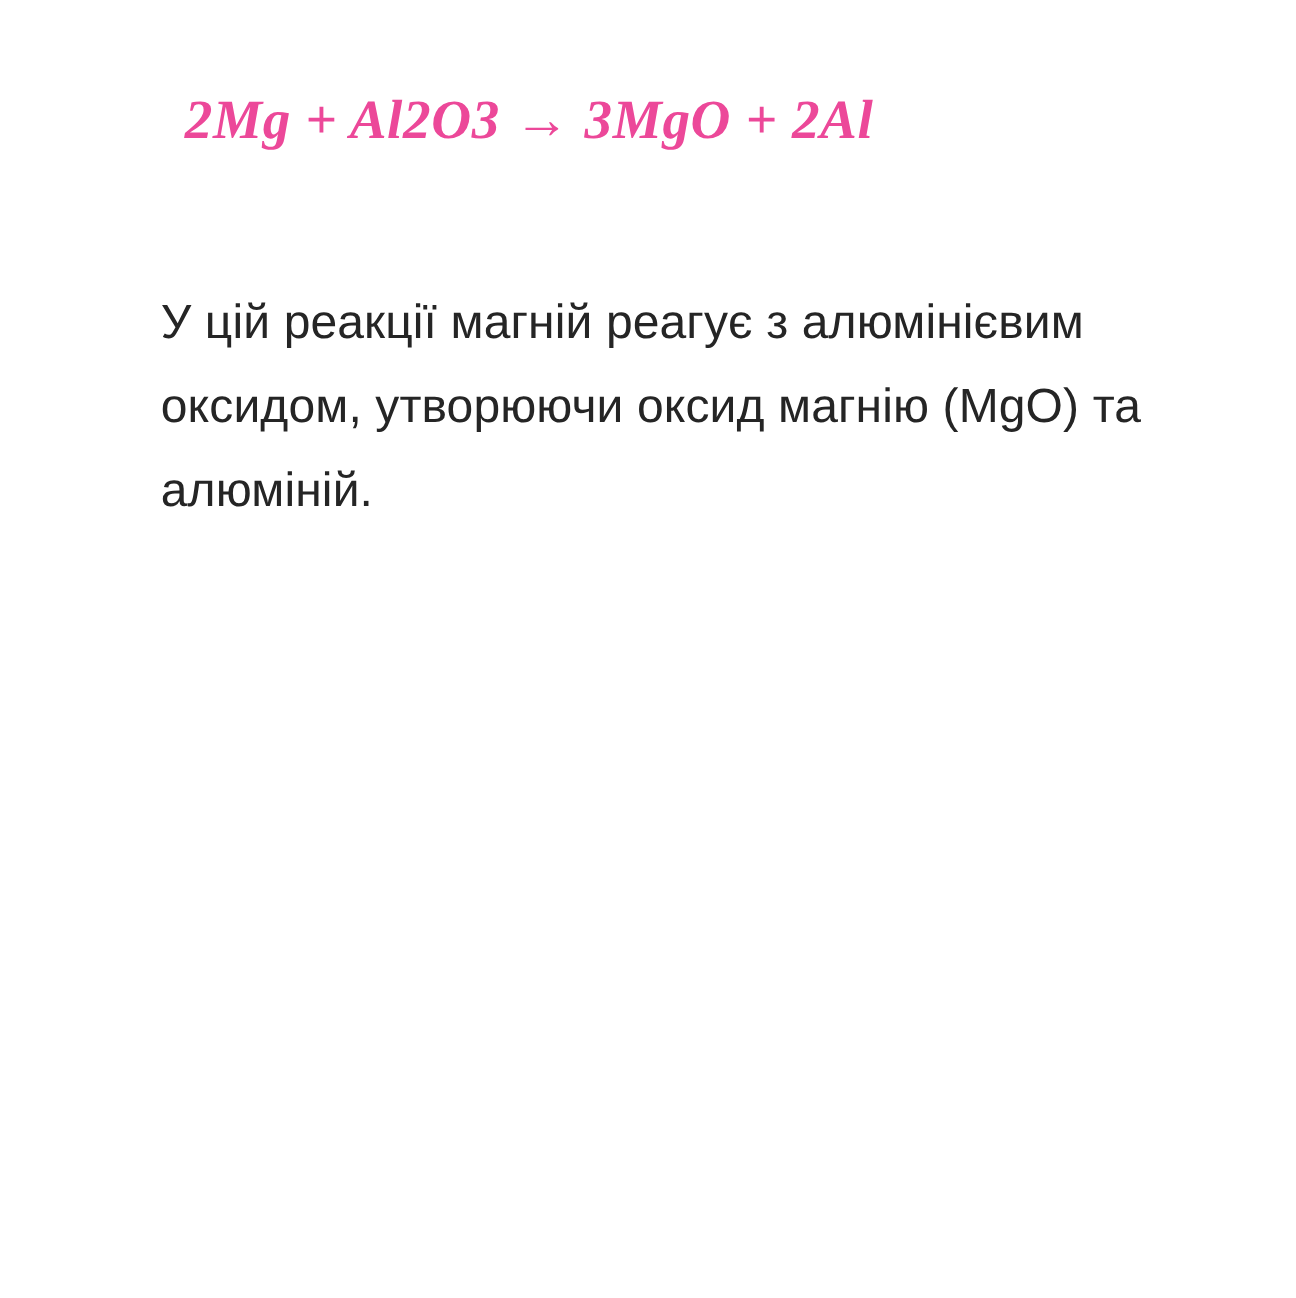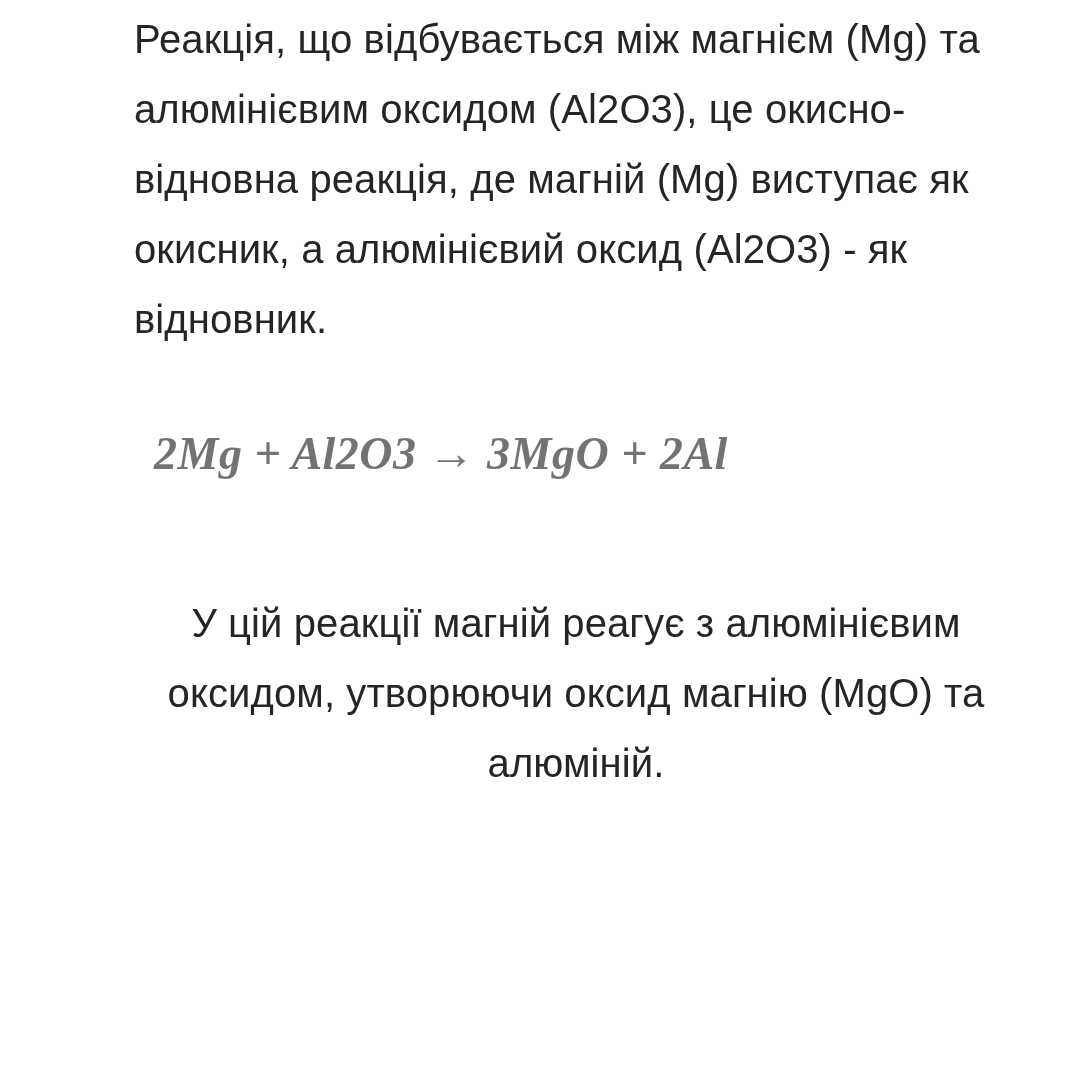--- a/index.html
+++ b/index.html
@@ -39,35 +39,33 @@
   .equation-block {
     padding-top: 70px;
     padding-left: 20px;
   }
   .equation {
     font-family: "Liberation Serif", "DejaVu Serif", serif;
     font-style: italic;
     font-weight: 700;
     font-size: 46px;
     line-height: 60px;
-    color: #737373;
+    color: #ec4899;
     letter-spacing: 0.5px;
     white-space: pre;
   }
   .para-outro {
     padding-top: 104px;
-    text-align: center;
   }
 </style>
 </head>
 <body>
 
 <div class="page">
 
-  <p class="para para-intro">Реакція, що відбувається між магнієм (Mg) та алюмінієвим оксидом (Al2O3), це окисно-відновна реакція, де магній (Mg) виступає як окисник, а алюмінієвий оксид (Al2O3) - як відновник.</p>
 
 
   <div class="equation-block">
     <div class="equation">2Mg + Al2O3 → 3MgO + 2Al</div>
   </div>
 
   <p class="para para-outro">У цій реакції магній реагує з алюмінієвим оксидом, утворюючи оксид магнію (MgO) та алюміній.</p>
 
 </div>
 

